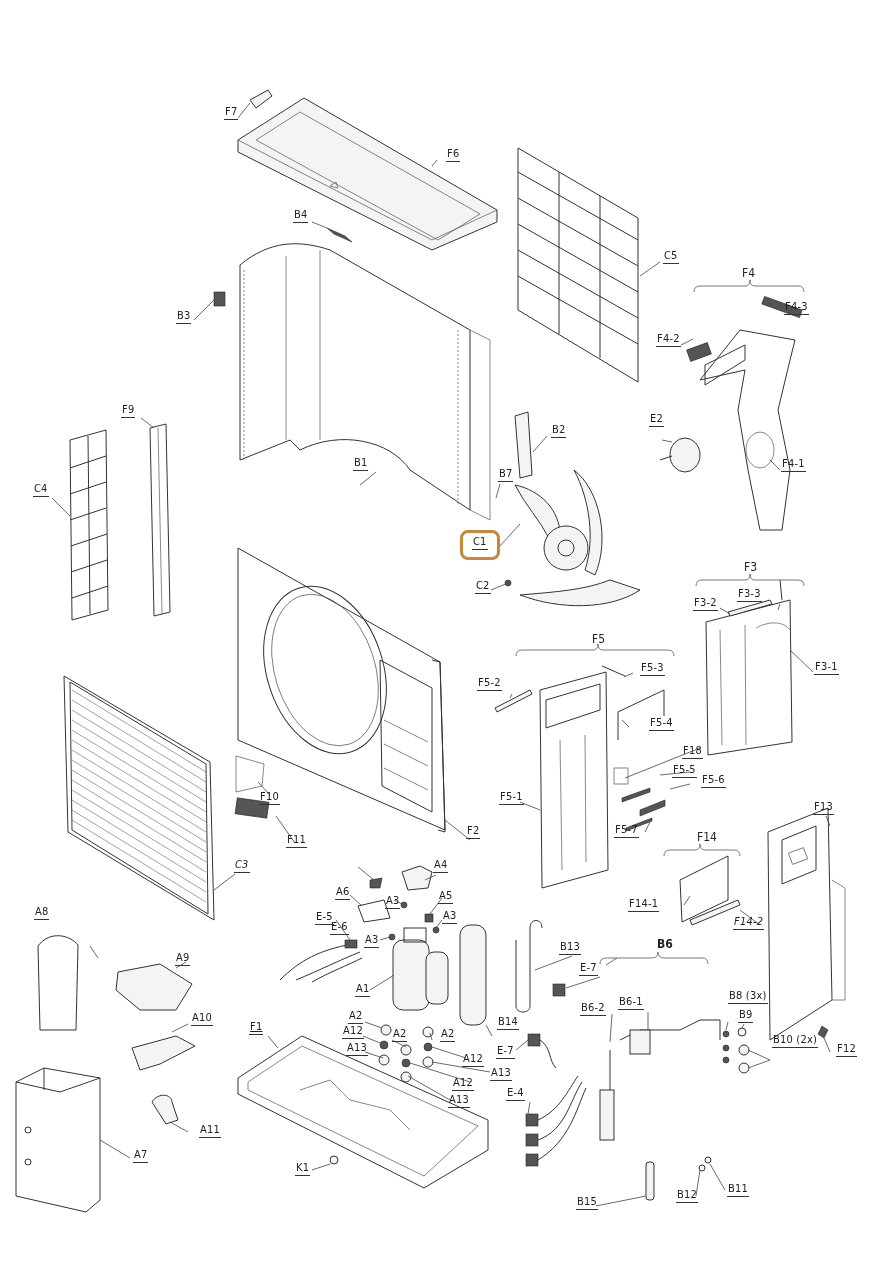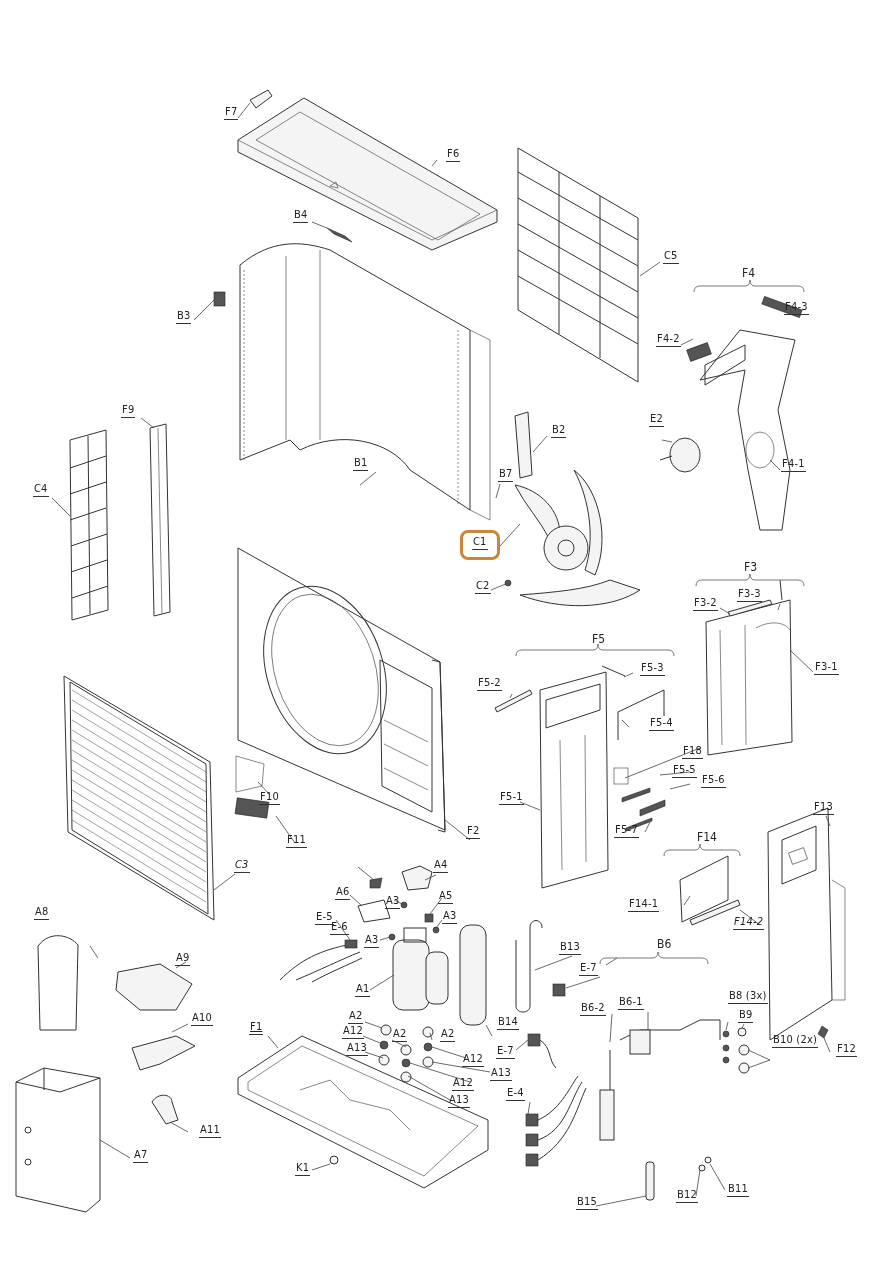--- a/index.html
+++ b/index.html
@@ -395,21 +395,21 @@
 <span class="lbl" style="left:433px;top:859px;">A4</span>
 <span class="lbl" style="left:335px;top:886px;">A6</span>
 <span class="lbl" style="left:385px;top:895px;">A3</span>
 <span class="lbl" style="left:438px;top:890px;">A5</span>
 <span class="lbl" style="left:442px;top:910px;">A3</span>
 <span class="lbl" style="left:307px;top:911px;margin-left:8px;">E-5</span>
 <span class="lbl" style="left:364px;top:934px;">A3</span>
 <span class="lbl" style="left:34px;top:906px;">A8</span>
 <span class="lbl" style="left:175px;top:952px;text-align:center;">A9</span>
 <span class="lbl" style="left:559px;top:941px;">B13</span>
-<span class="grp" style="left:657px;top:937px;">B6</span>
+<span class="grp" style="left:657px;top:937px;font-weight:bold;">B6</span>
 <span class="lbl" style="left:579px;top:962px;">E-7</span>
 <span class="lbl" style="left:355px;top:983px;">A1</span>
 <span class="lbl" style="left:728px;top:990px;">B8 (3x)</span>
 <span class="lbl" style="left:738px;top:1009px;">B9</span>
 <span class="lbl" style="left:191px;top:1012px;">A10</span>
 <span class="lbl" style="left:580px;top:1002px;">B6-2</span>
 <span class="lbl" style="left:618px;top:996px;">B6-1</span>
 <span class="lbl" style="left:249px;top:1021px;text-decoration:underline;">F1</span>
 <span class="lbl" style="left:348px;top:1010px;">A2</span>
 <span class="lbl" style="left:342px;top:1025px;">A12</span>

